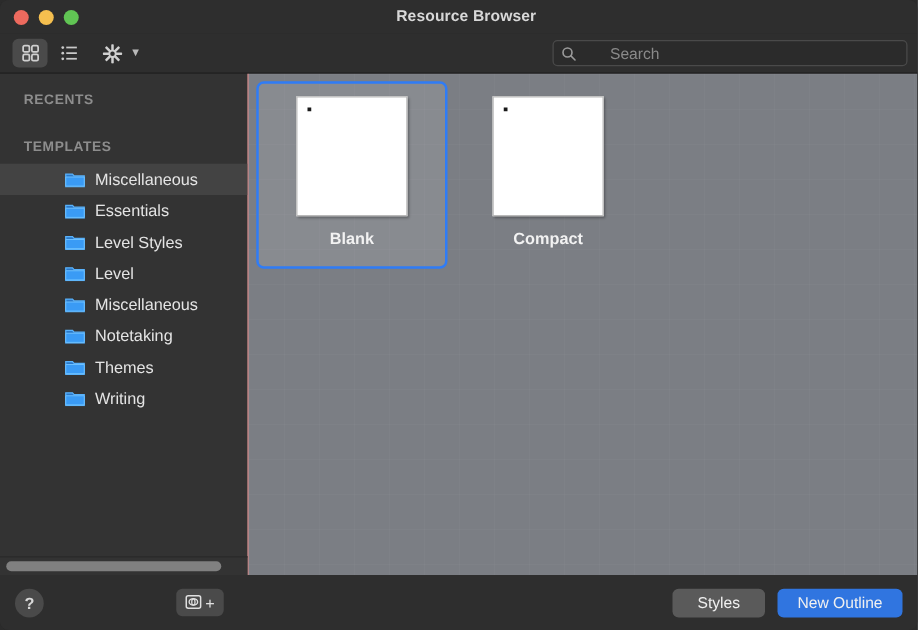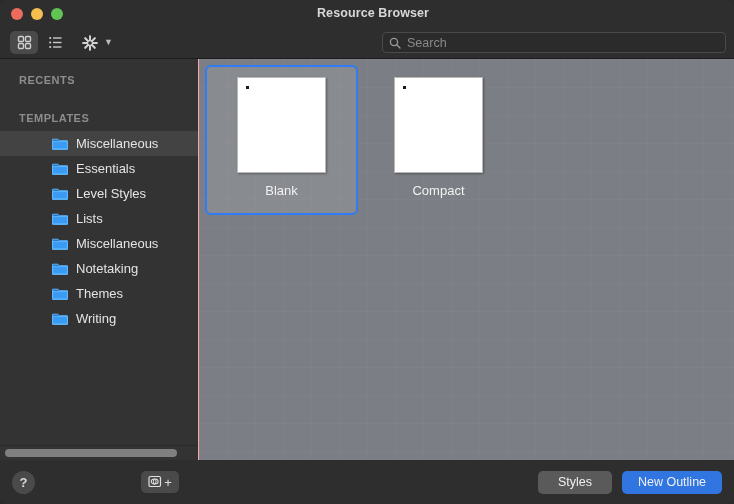--- a/index.html
+++ b/index.html
@@ -59,26 +59,27 @@
     color:#c9c9c9;
   }
   .tb-btn.active { background:#4a4a4a; }
   .tb-gear { width:24px; height:23px; display:flex; align-items:center; justify-content:center; color:#d0d0d0;}
   .chev {
     margin-left:2px; color:#b9b9b9; font-size:9px; line-height:1;
   }
   .gear-wrap { display:flex; align-items:center; margin-left:9px; }
   .search-wrap {
     margin-left:auto;
-    width:344px; height:21px;
+    width:284px; height:21px;
     background:#2b2b2b;
     border:1px solid #4a4a4a;
     border-radius:4px;
     display:flex; align-items:center;
     padding:0 6px;
+    gap:21px;
   }
   .search-input {
     flex:1; background:transparent; border:0; outline:0;
     color:#d6d6d6; font-size:12.5px;
     font-family:"Liberation Sans", sans-serif;
     padding-left:6px;
   }
   .search-input::placeholder { color:#8a8a8a; }
 
   
@@ -132,20 +133,21 @@
     display:flex; flex-wrap:wrap;
     padding:4px 0 0 4px;
   }
   .cell {
     width:153px; height:150px;
     margin:2px;
     border-radius:6px;
     border:2px solid transparent;
     display:flex; flex-direction:column; align-items:center;
     padding-top:10px;
+    font-weight:bold;
   }
   .cell.selected {
     border-color:#2f7cf6;
     background:rgba(255,255,255,.10);
   }
   .thumb {
     width:89px; height:96px;
     background:#ffffff;
     border:1px solid #b9b9b9;
     box-shadow:1px 1px 2px rgba(0,0,0,.32);
@@ -286,21 +288,21 @@
             <path d="M0.6 4.6h14.8v7.3H0.6z" fill="#3a9bf5" stroke="#6cc0ff" stroke-width=".8"></path>
           </svg>
           <span>Level Styles</span>
         </div>
 
         <div class="sb-item">
           <svg class="folder" viewBox="0 0 16 13" aria-hidden="true">
             <path d="M0.6 2.2h5.4l1.3 1.5h8.1v8.7H0.6z" fill="#2b78c8" stroke="#59b2fb" stroke-width="1"></path>
             <path d="M0.6 4.6h14.8v7.3H0.6z" fill="#3a9bf5" stroke="#6cc0ff" stroke-width=".8"></path>
           </svg>
-          <span>Lists</span>
+          <span>Level</span>
         </div>
 
         <div class="sb-item">
           <svg class="folder" viewBox="0 0 16 13" aria-hidden="true">
             <path d="M0.6 2.2h5.4l1.3 1.5h8.1v8.7H0.6z" fill="#2b78c8" stroke="#59b2fb" stroke-width="1"></path>
             <path d="M0.6 4.6h14.8v7.3H0.6z" fill="#3a9bf5" stroke="#6cc0ff" stroke-width=".8"></path>
           </svg>
           <span>Miscellaneous</span>
         </div>
 

